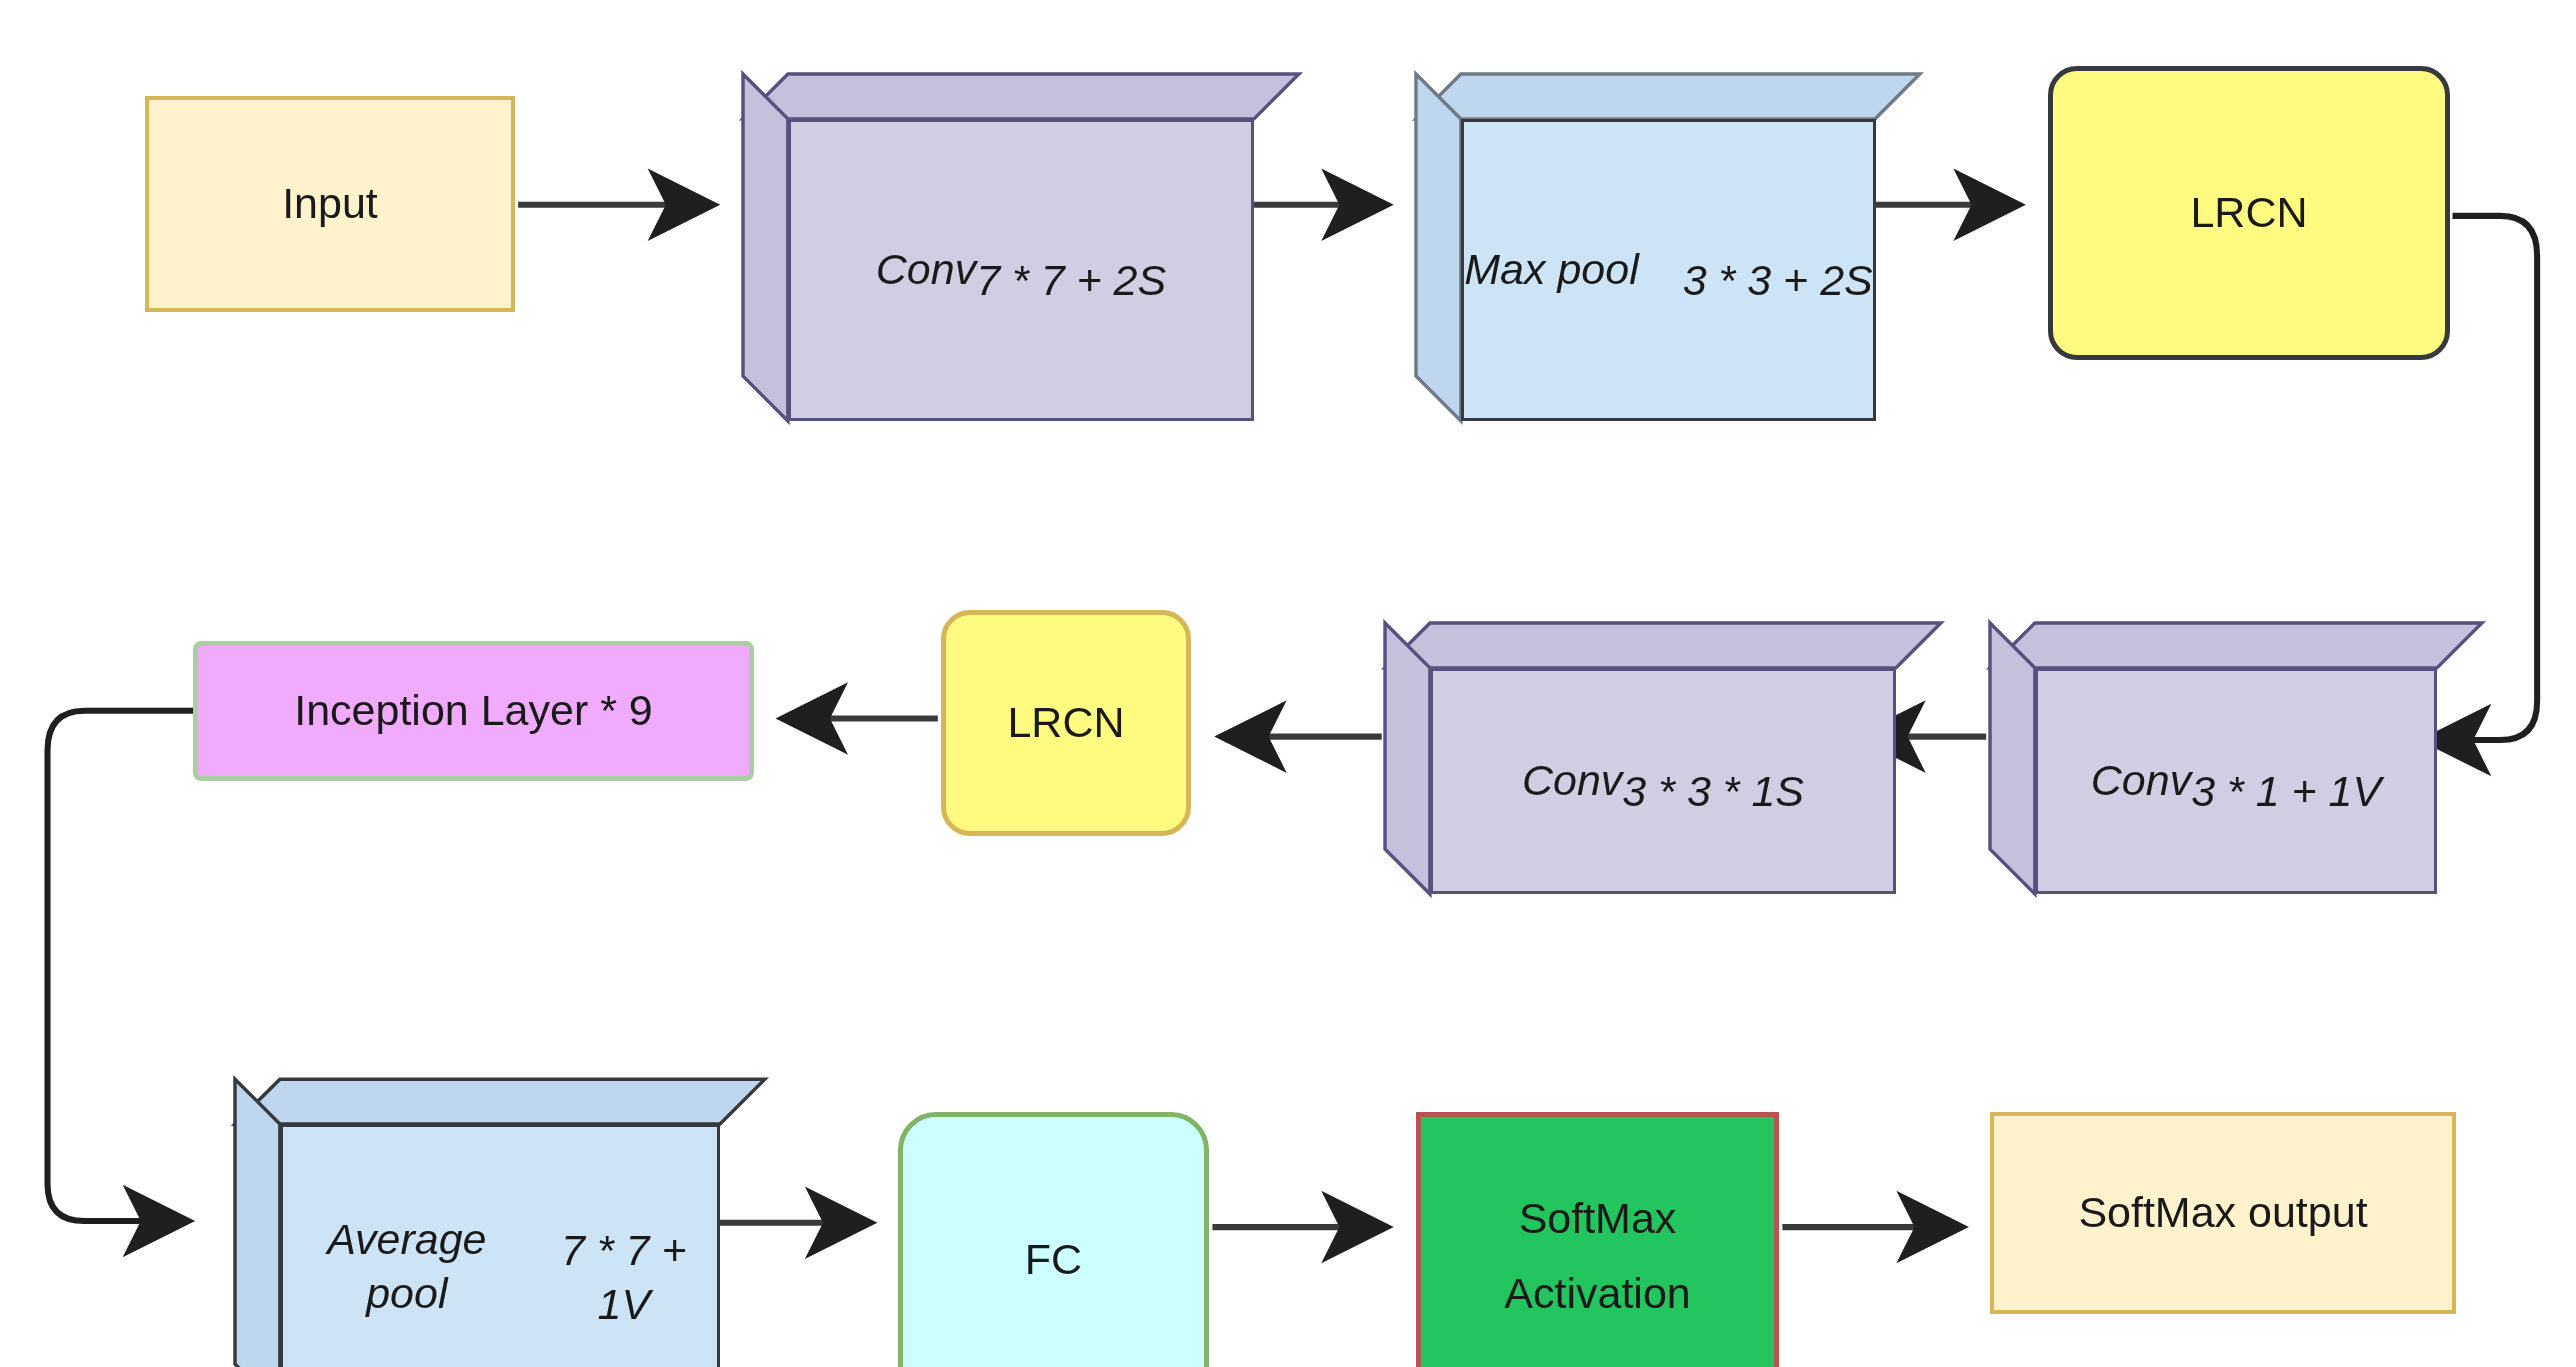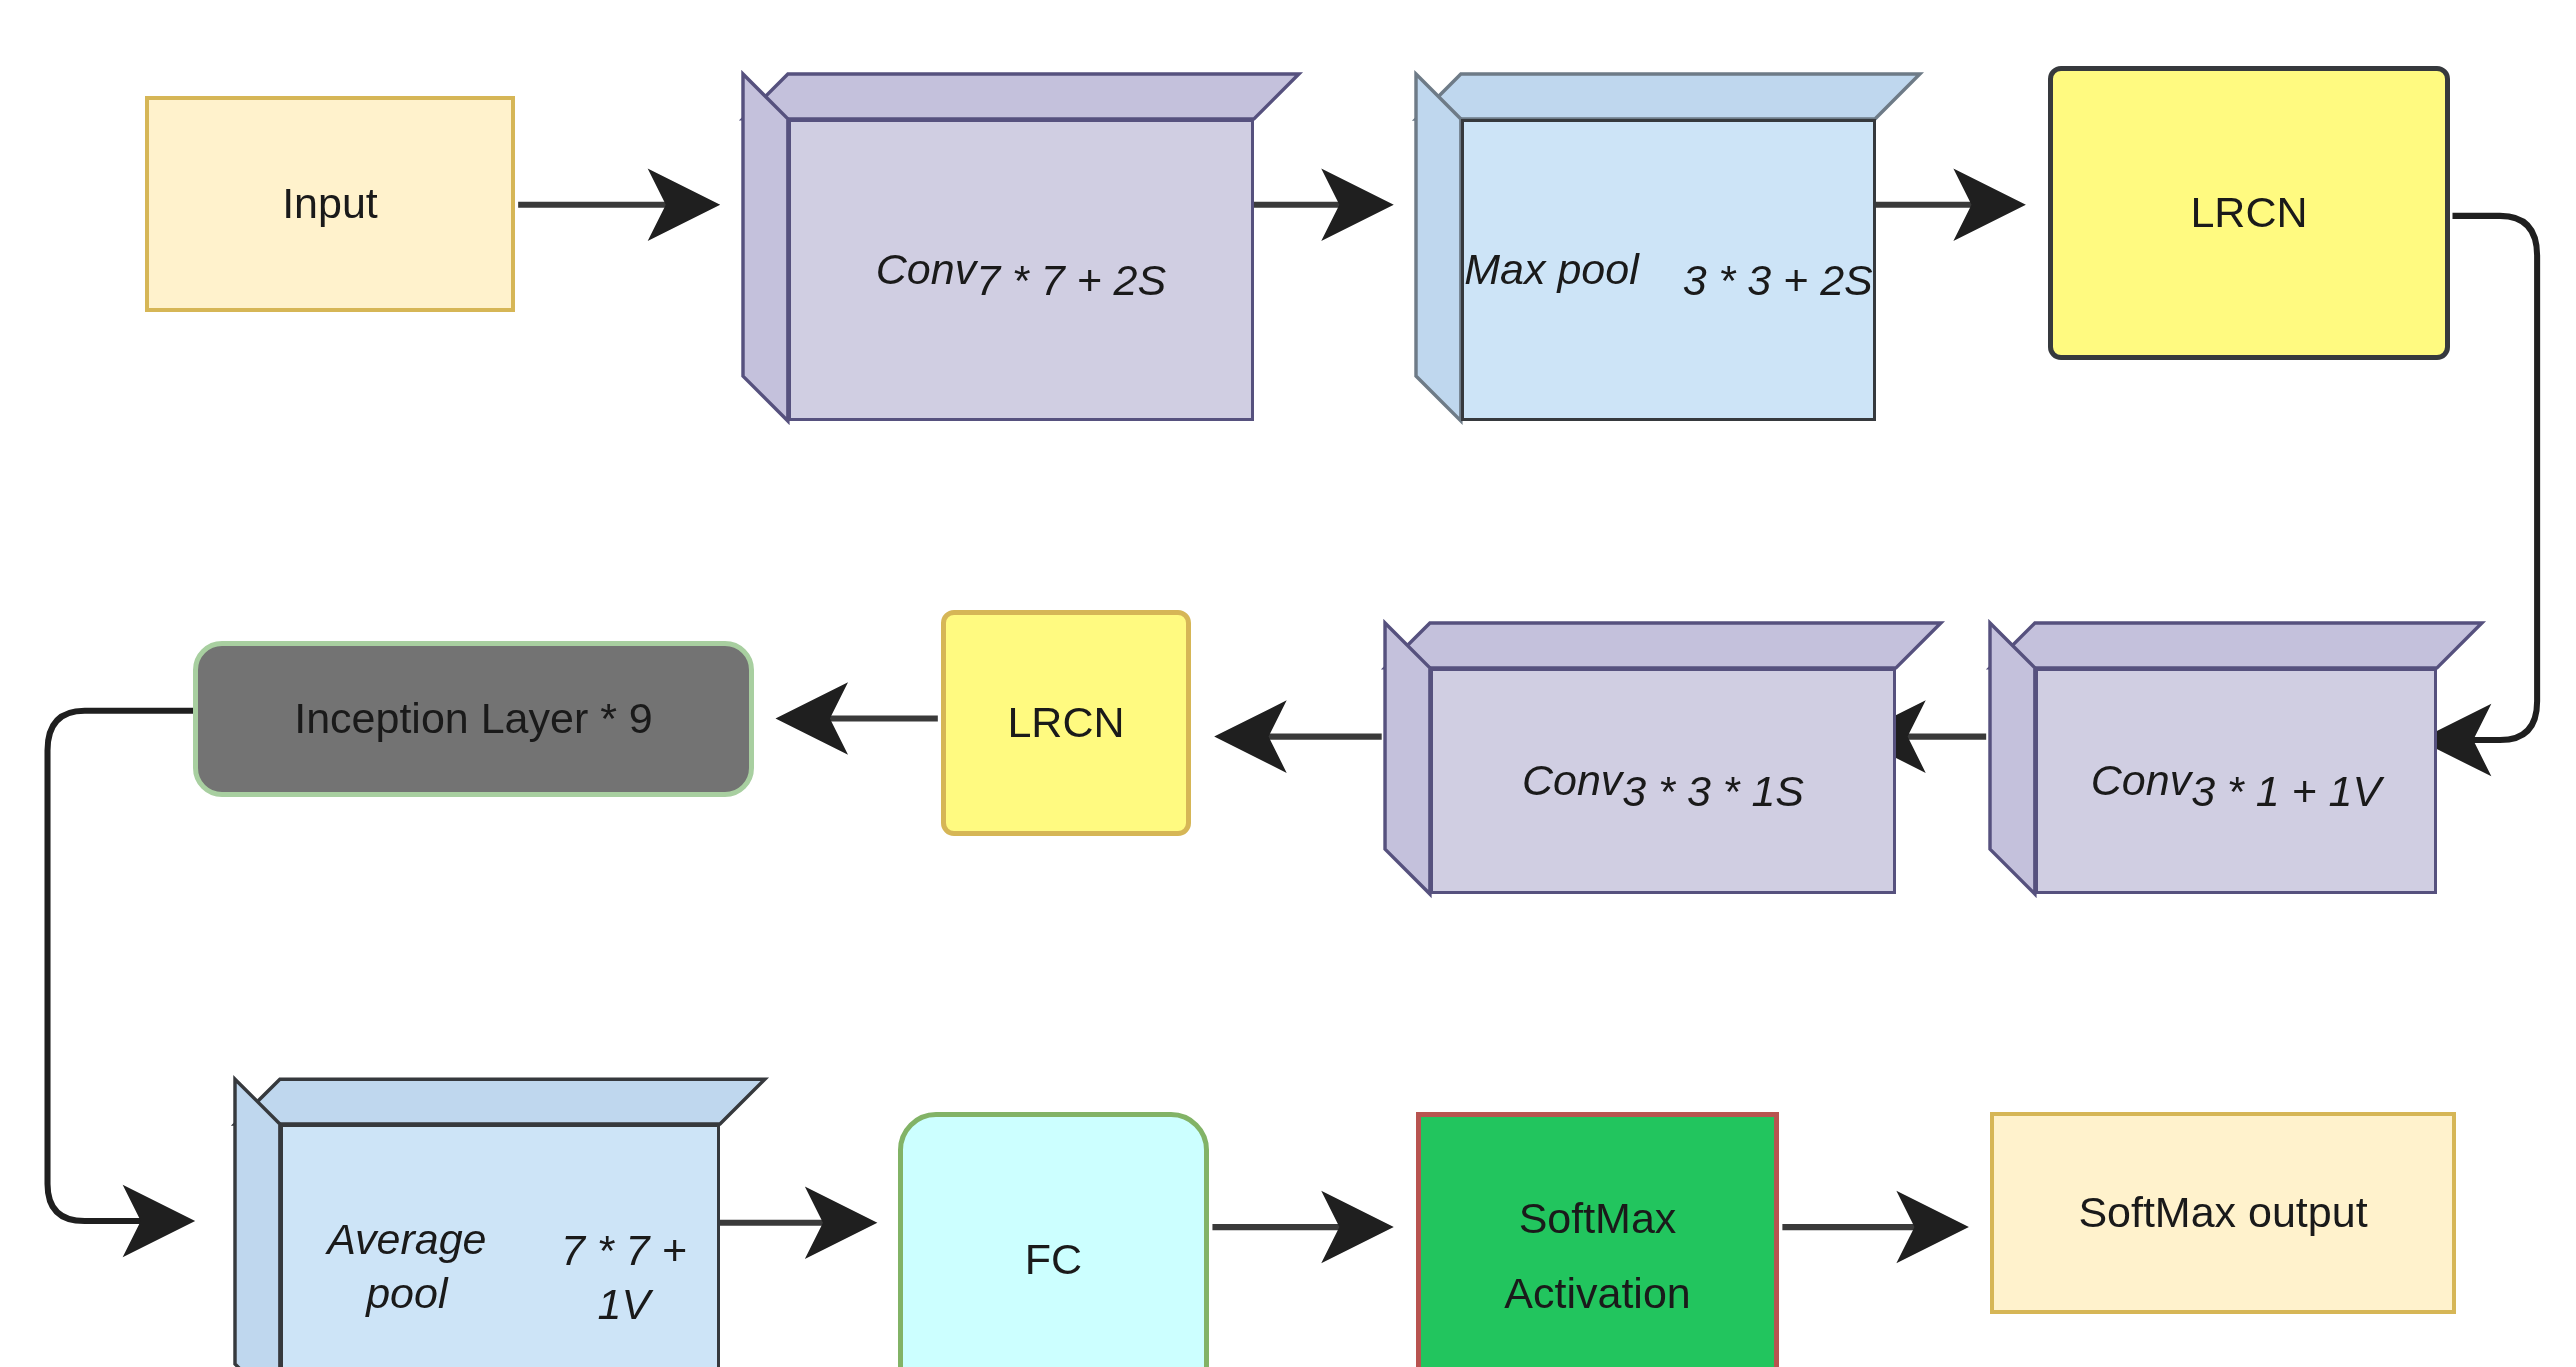--- a/index.html
+++ b/index.html
@@ -35,21 +35,21 @@
     text-align: center;
     color: #1a1a1a;
     line-height: 1.24;
     white-space: pre-line;
   }
 
   
   .flat {
     border-style: solid;
   }
-  .rounded { border-radius: 13px; }
+  .rounded { border-radius: 29px; }
 
   
   .cuboid {
     position: absolute;
   }
   .cuboid .top,
   .cuboid .side,
   .cuboid .front {
     position: absolute;
     box-sizing: border-box;
@@ -196,22 +196,22 @@
       <span class="line1">Conv</span>
       <span class="line2">3 * 3 * 1S</span>
     </div>
   </div>
 
   <div class="node flat rounded" style="left:941px; top:610px; width:250px; height:226px;
               background:#FFFA80; border:5.2px solid #D6B656; font-size:43px;">
     <span class="line1">LRCN</span>
   </div>
 
-  <div class="node flat rounded" style="left:193px; top:641px; width:561px; height:156px;
-              background:#737373; border:5.2px solid #A8CFA0; border-radius:29px; font-size:43px;">
+  <div class="node flat rounded" style="left:193px; top:641px; width:561px; height:140px;
+              background:#f0abfc; border:5.2px solid #A8CFA0; border-radius:8px; font-size:43px;">
     <span class="line1">Inception Layer * 9</span>
   </div>
 
   <div class="cuboid" style="left:235px; top:1079px; width:440px; height:285px;">
     <svg class="shell" width="485" height="330" viewBox="0 0 562 382">
       <polygon points="0,0 562,0 510,52 -52,52" transform="translate(52,0)" fill="#BFD7EE" stroke="#36393D" stroke-width="4"></polygon>
       <polygon points="0,0 52,52 52,382 0,330" transform="translate(0,0)" fill="#BFD7EE" stroke="#36393D" stroke-width="4"></polygon>
     </svg>
     <div class="front" style="left:45px; top:45px; width:440px; height:285px;
                 background:#CDE4F7; border-color:#36393D; font-size:43px;">

